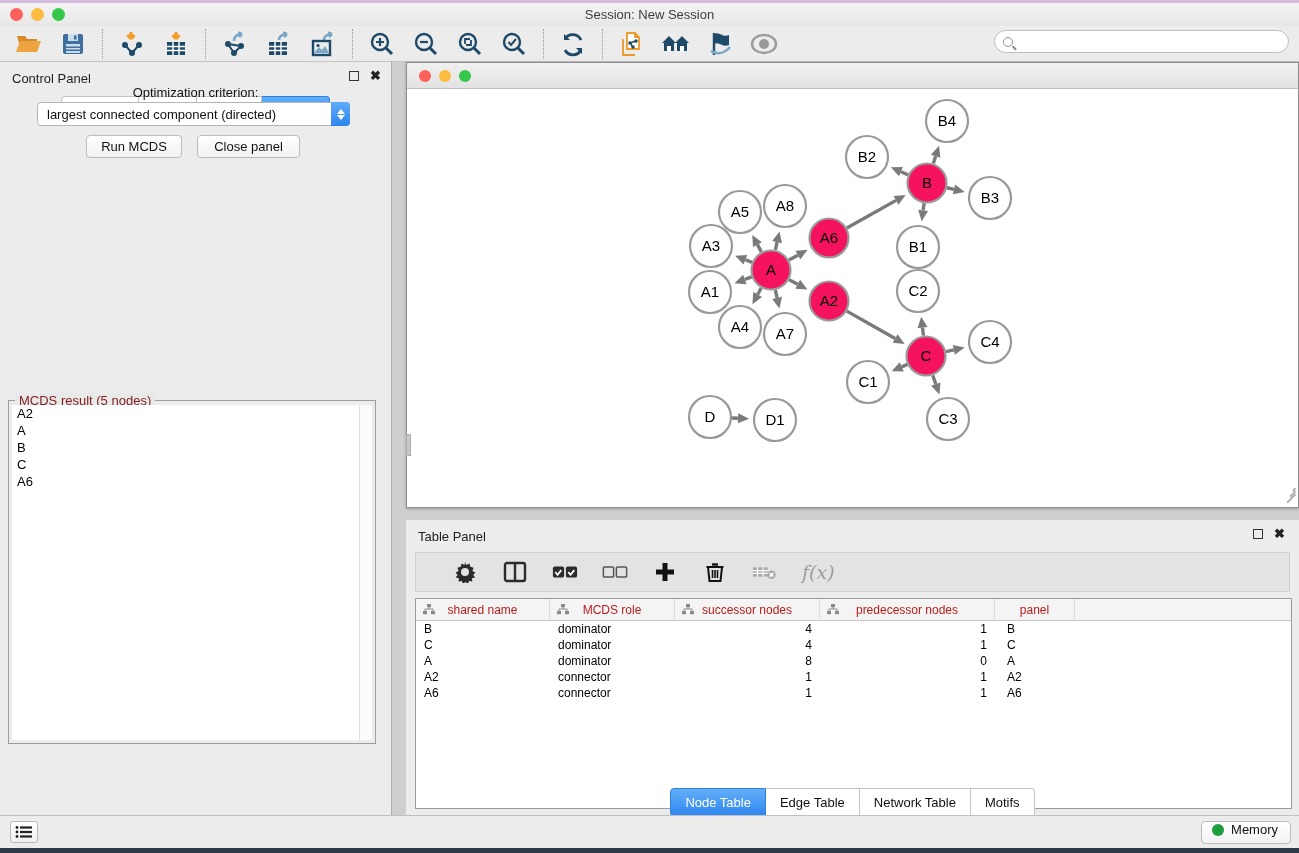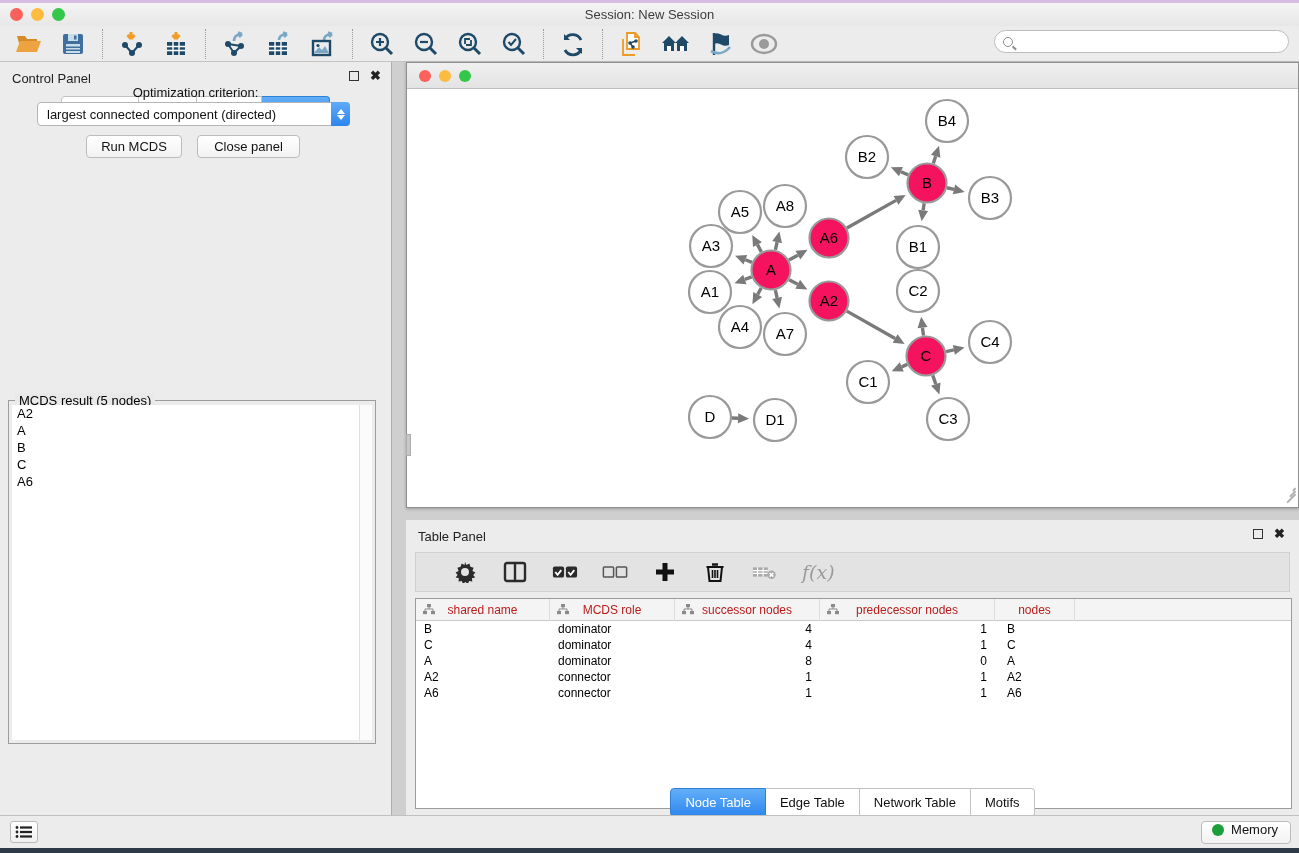--- a/index.html
+++ b/index.html
@@ -80,21 +80,21 @@
     border:1px solid #BCBCBC; border-radius:4px; font-size:13px; color:#111;
     display:flex; align-items:center; justify-content:center; cursor:default;
   }
   #run-btn { left:86px; width:96px; }
   #close-btn { left:197px; width:103px; }
   .result-fieldset {
     position:absolute; left:8px; top:338px; width:368px; height:344px;
     border:1px solid #9d9d9d;
   }
   .result-legend {
-    position:absolute; left:6px; top:-8px; background:#E9E9E9; padding:0 4px; font-size:13px; color:#000000;
+    position:absolute; left:6px; top:-8px; background:#E9E9E9; padding:0 4px; font-size:13px; color:#7f1d1d;
   }
   .result-list {
     position:absolute; left:3px; top:4px; right:16px; bottom:3px; background:#fff; overflow:hidden;
     font-size:13px;
   }
   .result-scroll {
     position:absolute; top:4px; right:3px; width:13px; bottom:3px; background:#fbfbfb; border-left:1px solid #e0e0e0;
   }
   .result-item { padding:1px 5px; line-height:15px; color:#000; }
 
@@ -589,21 +589,21 @@
           <div class="nt-hcell" style="left: 404px; width: 175px;">
             <svg class="tree-ico" width="12" height="11" viewBox="0 0 12 11">
               <rect x="4" y="0" width="4" height="3.2" fill="#8a8a8a"></rect>
               <rect x="0" y="7" width="4" height="3.2" fill="#8a8a8a"></rect>
               <rect x="8" y="7" width="4" height="3.2" fill="#8a8a8a"></rect>
               <path d="M6 3v2M2 7V5h8v2" stroke="#8a8a8a" fill="none"></path>
             </svg>
             <span>predecessor nodes</span>
           </div>
           <div class="nt-hcell" style="left: 579px; width: 80px;">
-            <span>nodes</span>
+            <span>panel</span>
           </div>
         </div>
       <div id="nt-body">
           <div class="nt-row">
             <div class="nt-cell" style="left: 0px; width: 134px; padding-left: 8px;">B</div>
             <div class="nt-cell" style="left: 134px; width: 125px; padding-left: 8px;">dominator</div>
             <div class="nt-cell" style="left: 259px; width: 145px; text-align: right; padding-right: 8px;">4</div>
             <div class="nt-cell" style="left: 404px; width: 175px; text-align: right; padding-right: 8px;">1</div>
             <div class="nt-cell" style="left: 579px; width: 80px; padding-left: 12px;">B</div>
           </div>

